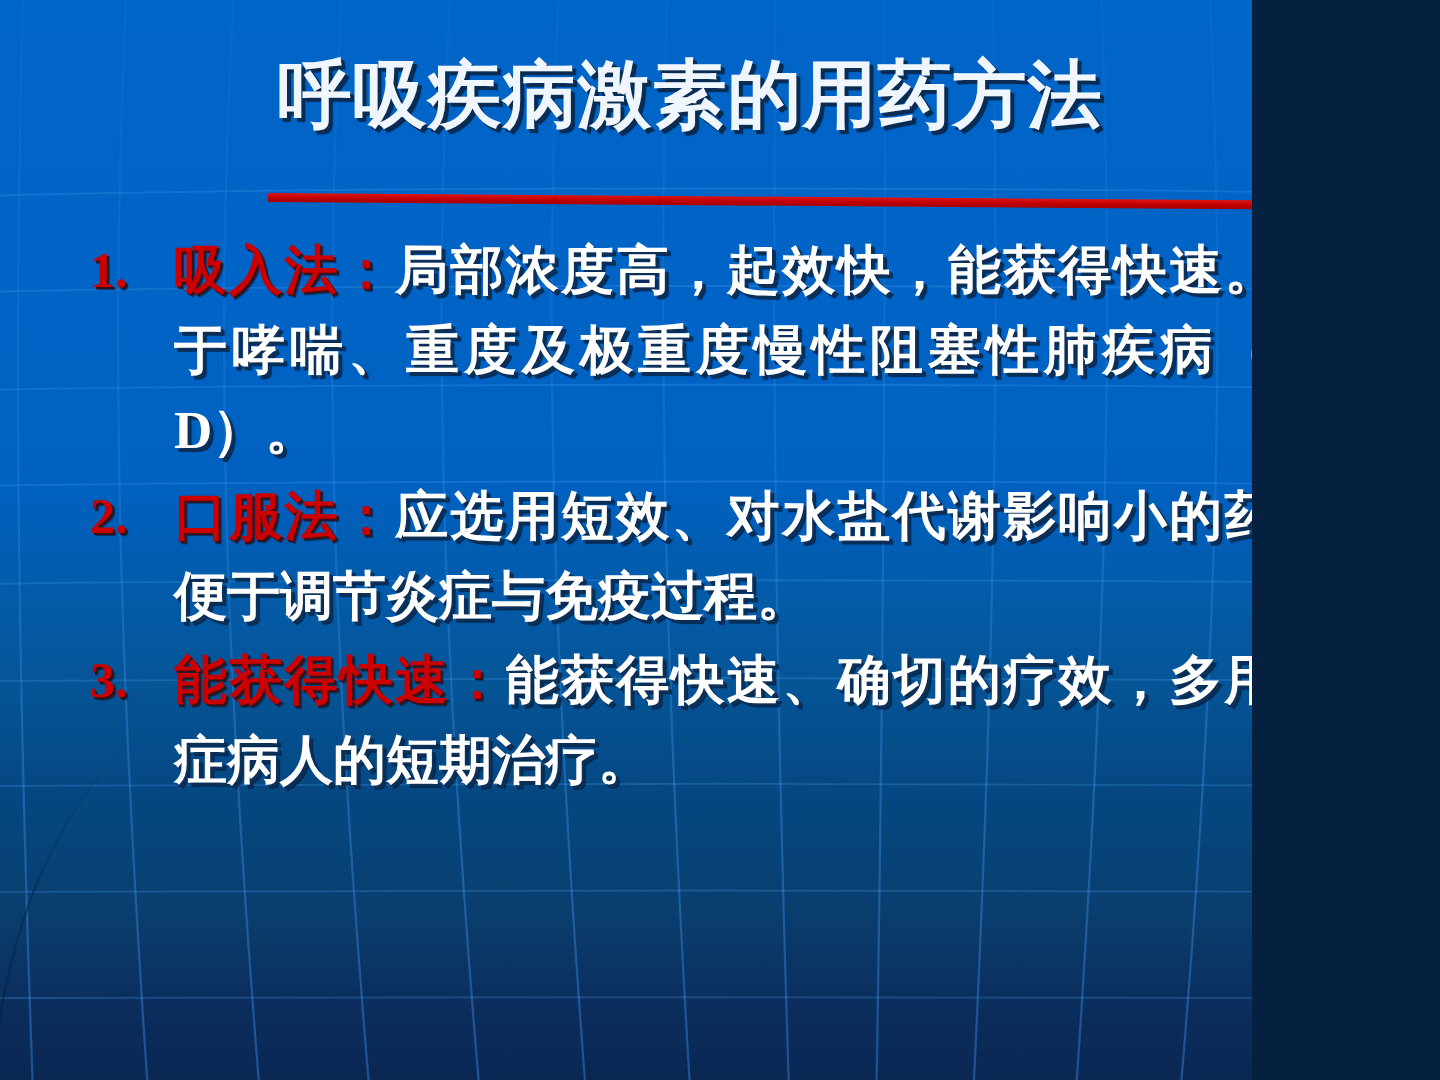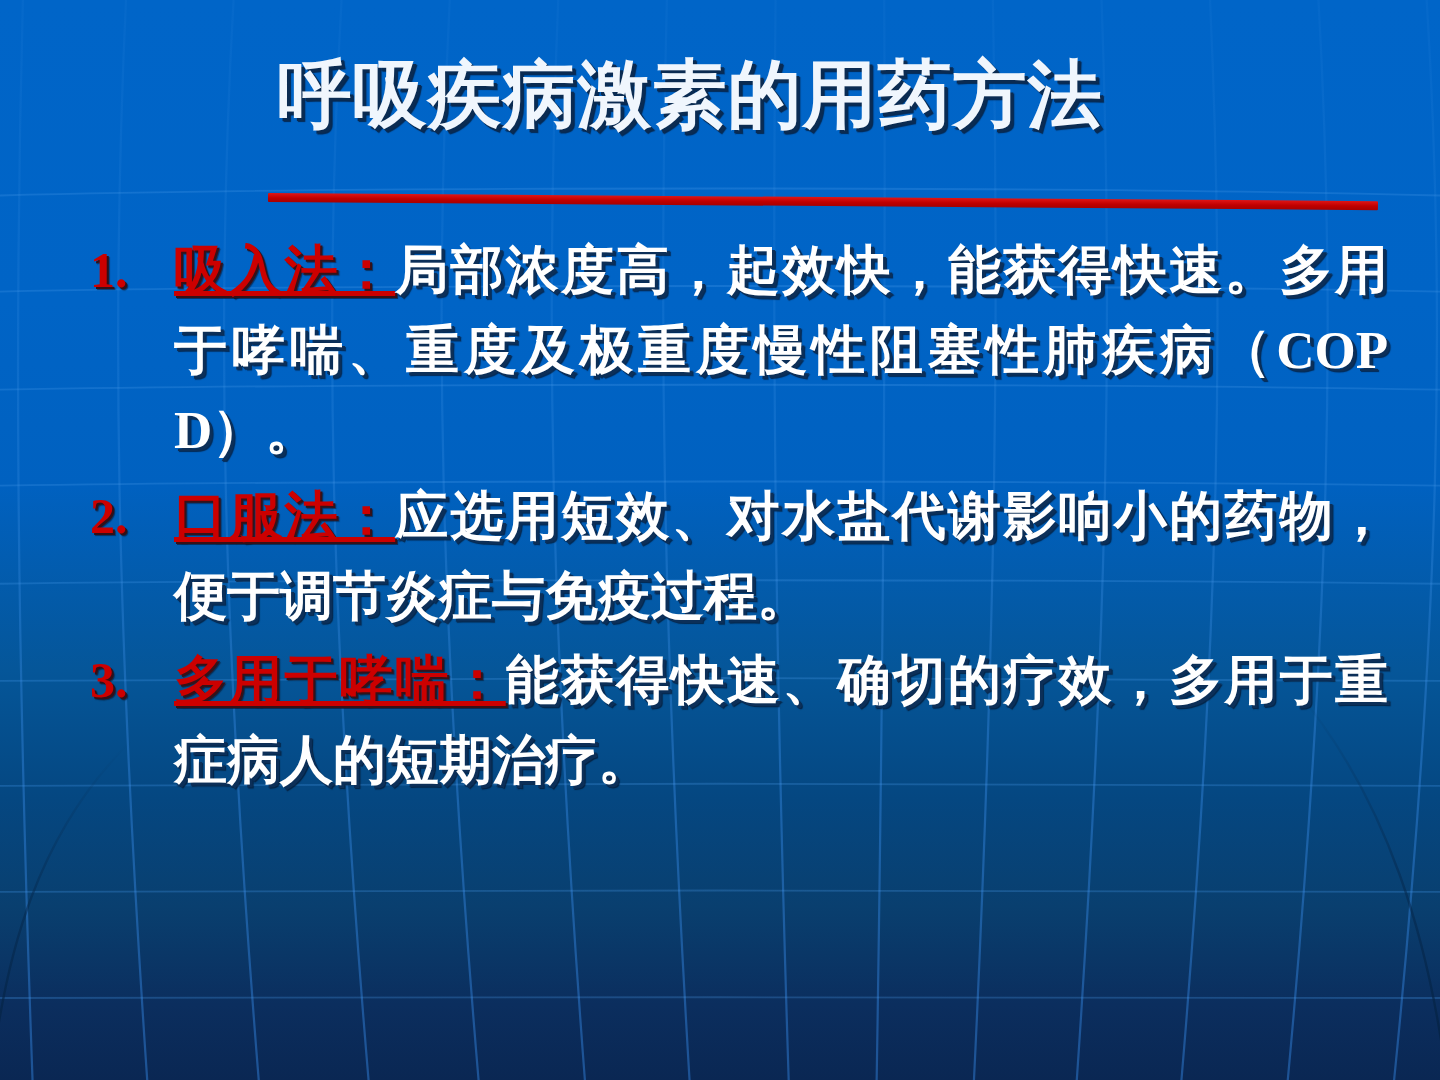--- a/index.html
+++ b/index.html
@@ -3,21 +3,21 @@
 <meta charset="utf-8">
 <title>Slide</title>
 <style>
   html, body {
     margin: 0;
     padding: 0;
     background: #06203f;
   }
   .slide {
     position: relative;
-    width: 1440px;
+    width: 1252px;
     height: 1080px;
     overflow: hidden;
     font-family: "Liberation Serif", "DejaVu Serif", serif;
     background: linear-gradient(180deg,
         #0065c8 0%,
         #0064c6 28%,
         #0061c0 45%,
         #055699 62%,
         #054781 74%,
         #093f6f 84%,
@@ -109,21 +109,20 @@
     text-shadow:
        3px 3px 0 #0c2f58,
        4px 4px 1px rgba(4,18,40,0.7);
     text-align: justify;
     text-justify: inter-character;
     word-break: break-all;
   }
   .bullet-text .label {
     color: #cc0000;
     text-shadow: 2px 2px 0 #361219, 3px 3px 1px rgba(10,20,40,0.6);
-    text-decoration: underline;
   }
   .bullet-text .latin {
     font-family: "Liberation Serif", "DejaVu Serif", serif;
     font-weight: bold;
   }
   .gap-1 { margin-bottom: 6px; }
   .gap-2 { margin-bottom: 4px; }
 </style>
 </head>
 <body>
@@ -200,18 +199,18 @@
       <div class="bullet-text"><span class="label">吸入法：</span><span>局部浓度高，起效快，能获得快速。多用于哮喘、重度及极重度慢性阻塞性肺疾病（</span><span class="latin">COPD</span><span>）。</span></div>
     </div>
 
     <div class="bullet gap-2">
       <div class="bullet-num">2.</div>
       <div class="bullet-text"><span class="label">口服法：</span><span>应选用短效、对水盐代谢影响小的药物，便于调节炎症与免疫过程。</span></div>
     </div>
 
     <div class="bullet">
       <div class="bullet-num">3.</div>
-      <div class="bullet-text"><span class="label">多用于哮喘：</span><span>能获得快速、确切的疗效，多用于重症病人的短期治疗。</span></div>
+      <div class="bullet-text"><span class="label">能获得快速：</span><span>能获得快速、确切的疗效，多用于重症病人的短期治疗。</span></div>
     </div>
 
   </div>
 
 </div>
 
 </body></html>

